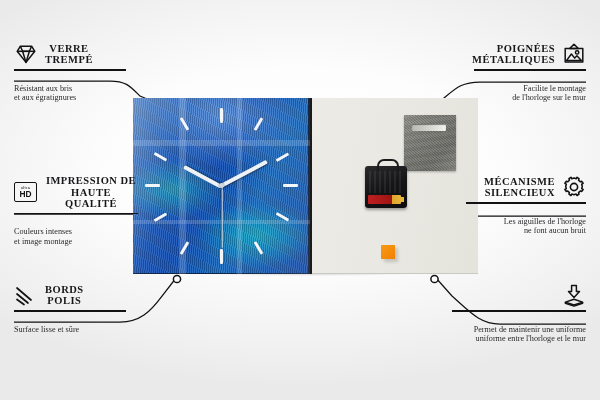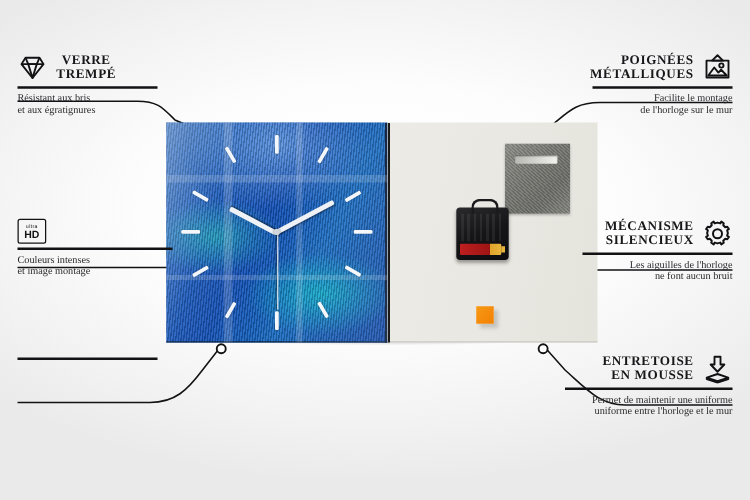--- a/index.html
+++ b/index.html
@@ -17,21 +17,21 @@
   .co-head{display:flex;align-items:center;gap:7px;}
   .co-title{
     font-family:"Liberation Serif", serif;
     font-weight:bold;letter-spacing:.5px;color:#17171a;
     font-size:10.5px;line-height:11.5px;text-transform:uppercase;
     white-space:pre-line;
   }
   .co-rule{height:1.6px;background:#121214;margin-top:3px;}
   .co-sub{
     font-family:"Liberation Serif", serif;
-    font-size:8.2px;line-height:9.6px;color:#2a2a2d;margin-top:3px;
+    font-size:8.2px;line-height:9.6px;color:#2a2a2d;margin-top:13px;
     white-space:pre-line;
   }
   .left .co-head{justify-content:flex-start;}
   .left .co-title{text-align:center;}
   .left .co-sub{text-align:left;}
   .right .co-head{justify-content:flex-end;}
   .right .co-title{text-align:right;}
   .right .co-sub{text-align:right;}
 
   .ico{width:24px;height:24px;flex:0 0 24px;display:block;}
@@ -206,28 +206,44 @@
     <div class="co-sub">Résistant aux bris
 et aux égratignures</div>
   </div>
 
   <div class="callout left" style="left:14px;top:175px;width:124px;">
     <div class="co-head">
       <span class="hdbox">
         <span class="u">ultra</span>
         <span class="h">HD</span>
       </span>
+      <span class="co-title">IMPRESSION DE
+HAUTE QUALITÉ</span>
     </div>
     <div class="co-rule"></div>
     <div class="co-sub">Couleurs intenses
 et image montage</div>
   </div>
 
   <div class="callout left" style="left:14px;top:283px;width:112px;">
-    <div class="co-rule"></div>
+    <div class="co-head">
+      <span class="ico">
+        <svg viewBox="0 0 24 24">
+            <g stroke="#121214" stroke-width="1.7" stroke-linecap="round">
+          <path d="M3 5 L17 17"></path>
+              <path d="M3 11 L14 20"></path>
+              <path d="M3 16.5 L10 21.5"></path>
+            </g>
+          </svg>
+      </span>
+      <span class="co-title">BORDS
+POLIS</span>
+    </div>
+    <div class="co-rule"></div>
+    <div class="co-sub">Surface lisse et sûre</div>
   </div>
 
   <div class="callout right" style="left:466px;top:175px;width:120px;">
     <div class="co-head">
       <span class="co-title">MÉCANISME
 SILENCIEUX</span>
       <span class="ico">
         <svg viewBox="0 0 24 24">
             <g fill="none" stroke="#121214" stroke-width="1.6" stroke-linejoin="round">
           <path d="M12 3.1l2.2.6.9-1.4 1.9 1.3-.4 1.6 1.6 1.6 1.6-.4 1.3 1.9-1.4.9.6 2.2-.6 2.2 1.4.9-1.3 1.9-1.6-.4-1.6 1.6.4 1.6-1.9 1.3-.9-1.4-2.2.6-2.2-.6-.9 1.4-1.9-1.3.4-1.6-1.6-1.6-1.6.4-1.3-1.9 1.4-.9-.6-2.2.6-2.2-1.4-.9 1.3-1.9 1.6.4 1.6-1.6-.4-1.6 1.9-1.3.9 1.4z"></path>
@@ -256,22 +272,20 @@
           </svg>
       </span>
     </div>
     <div class="co-rule"></div>
     <div class="co-sub">Facilite le montage
 de l'horloge sur le mur</div>
   </div>
 
   <div class="callout right" style="left:452px;top:283px;width:134px;">
     <div class="co-head">
-      <span class="co-title">ENTRETOISE
-EN MOUSSE</span>
       <span class="ico">
         <svg viewBox="0 0 24 24">
             <g fill="none" stroke="#121214" stroke-width="1.5" stroke-linejoin="round">
           <path d="M9.6 2.4h4.8v6.2h3.1L12 14.4 6.5 8.6h3.1z"></path>
           <path d="M12 16.2 3.4 19.1 12 22l8.6-2.9z"></path>
           <path d="M3.4 19.1v1.1L12 23.1l8.6-2.9v-1.1"></path>
             </g>
           </svg>
       </span>
     </div>

